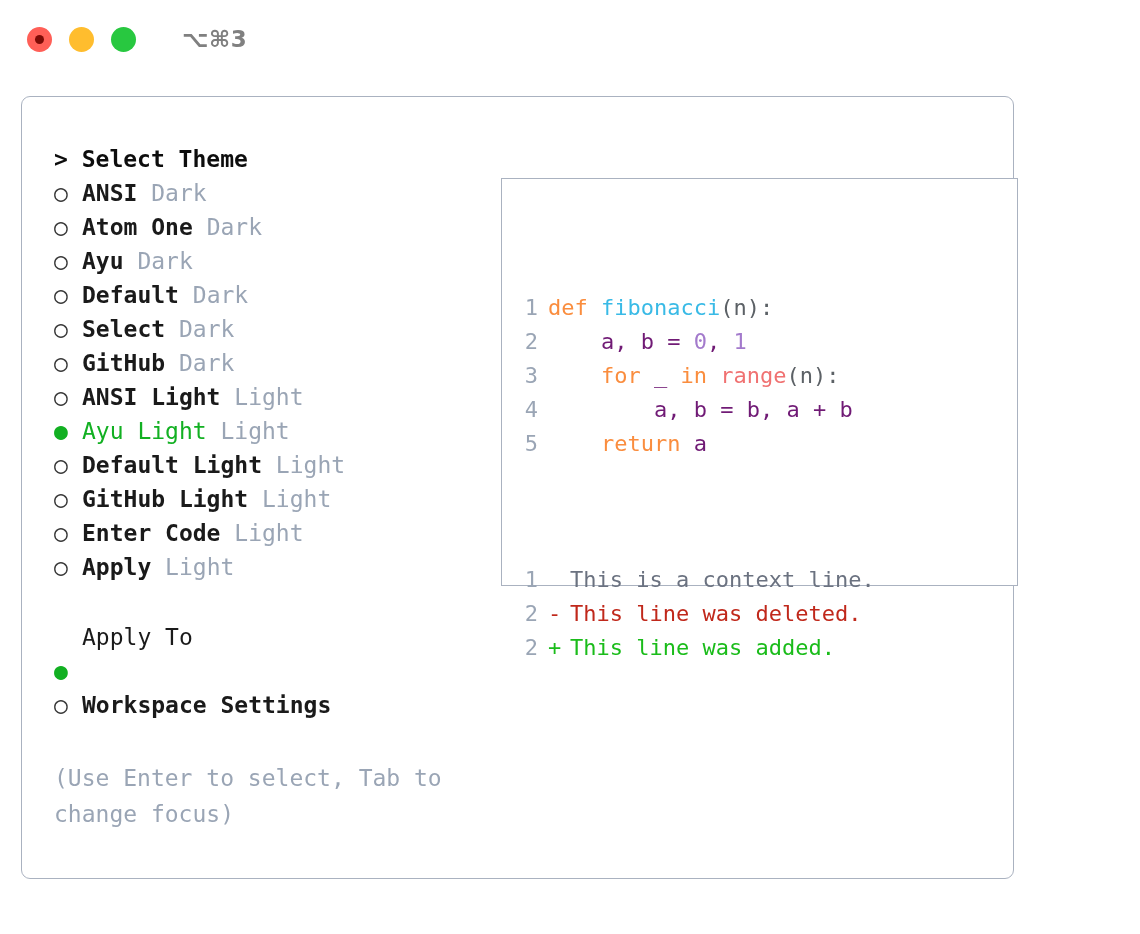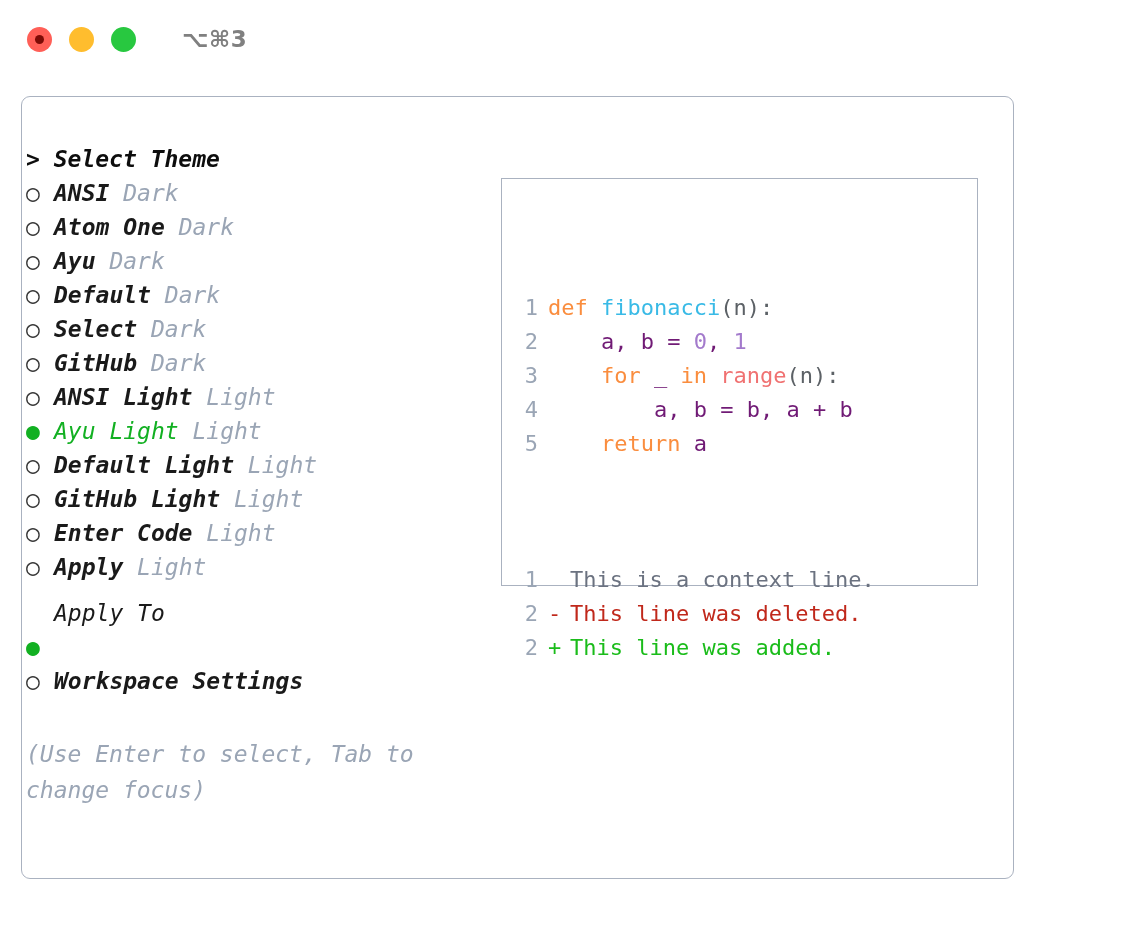--- a/index.html
+++ b/index.html
@@ -83,24 +83,23 @@
 
   .columns {
     position: absolute;
     left: 0; top: 0;
     width: 100%; height: 100%;
   }
 
   
   .left-col {
     position: absolute;
-    left: 4px;
+    left: 32px;
     top: 45px;
     width: 430px;
-    font-style: italic;
   }
 
   .section-header {
     font-size: 23px;
     font-weight: bold;
     color: #0d0d0d;
     line-height: 34px;
     white-space: pre;
   }
   .section-header.sub {
@@ -129,42 +128,42 @@
   }
   .opt-row.selected .opt-name {
     color: #12b022;
     font-weight: normal;
   }
   .opt-tag {
     color: #9aa5b5;
     font-weight: normal;
   }
 
-  .apply-block { margin-top: 12px; }
+  .apply-block { margin-top: 36px; }
 
   .hint {
     margin-top: 38px;
     font-size: 23px;
     line-height: 36px;
     color: #9aa5b5;
     width: 400px;
     white-space: normal;
   }
 
   
   .right-col {
     position: absolute;
     left: 479px;
     top: 45px;
     width: 495px;
   }
 
   .preview-box {
     margin-top: 36px;
-    width: 477px;
+    width: 517px;
     height: 408px;
     border: 1.6px solid #aab2c0;
     box-sizing: border-box;
     background: #ffffff;
     position: relative;
   }
 
   .code {
     position: absolute;
     left: 14px;

